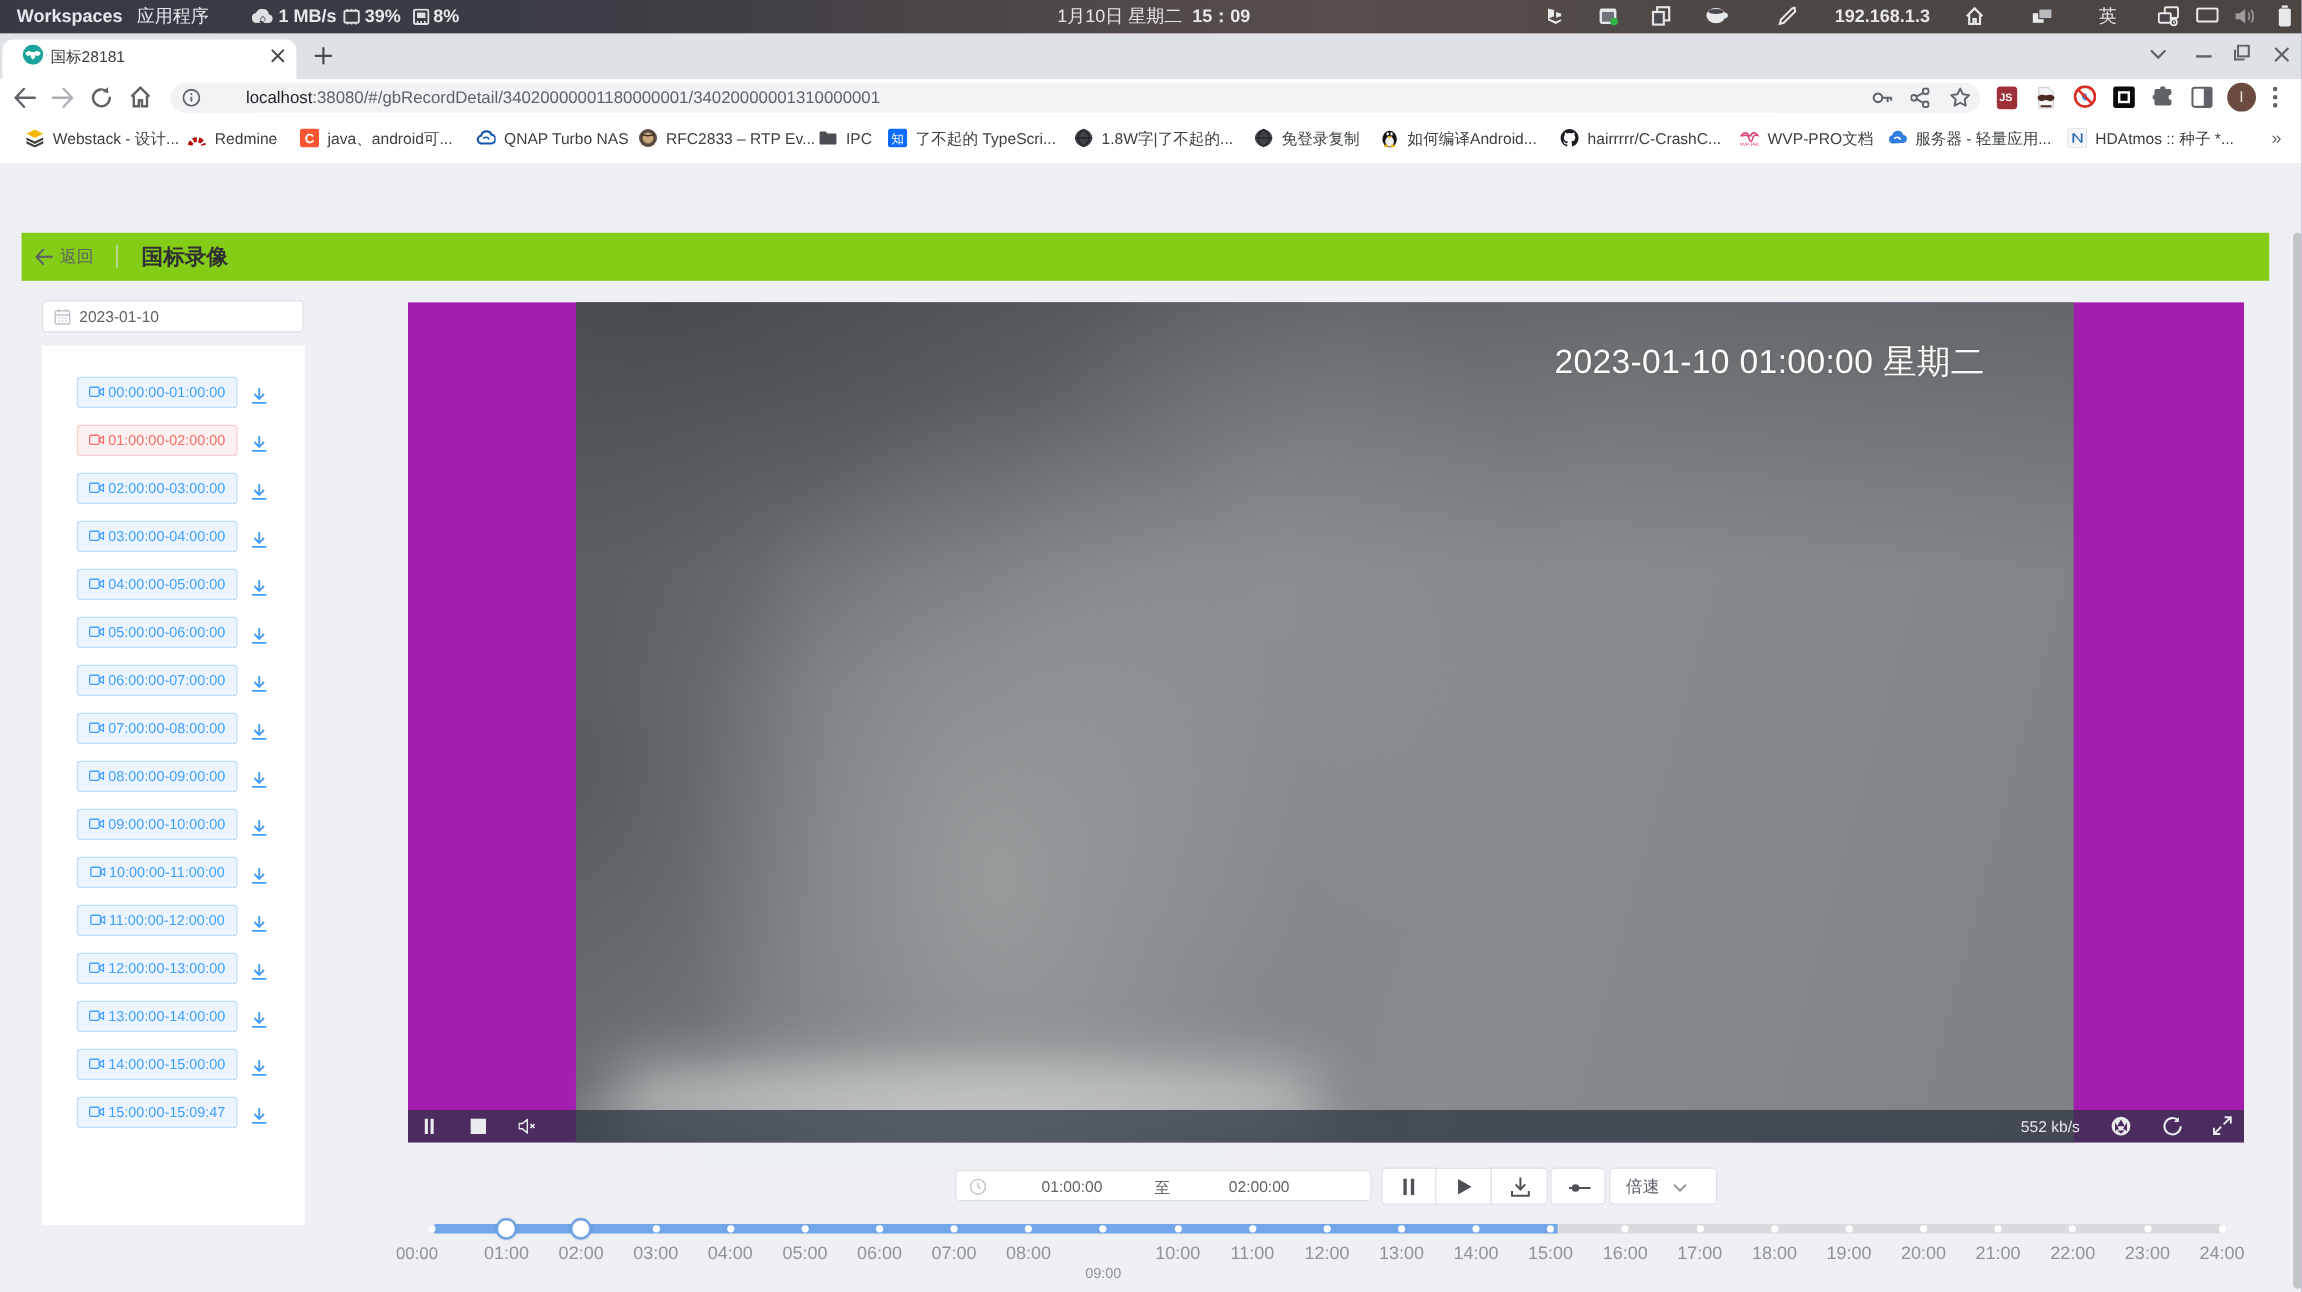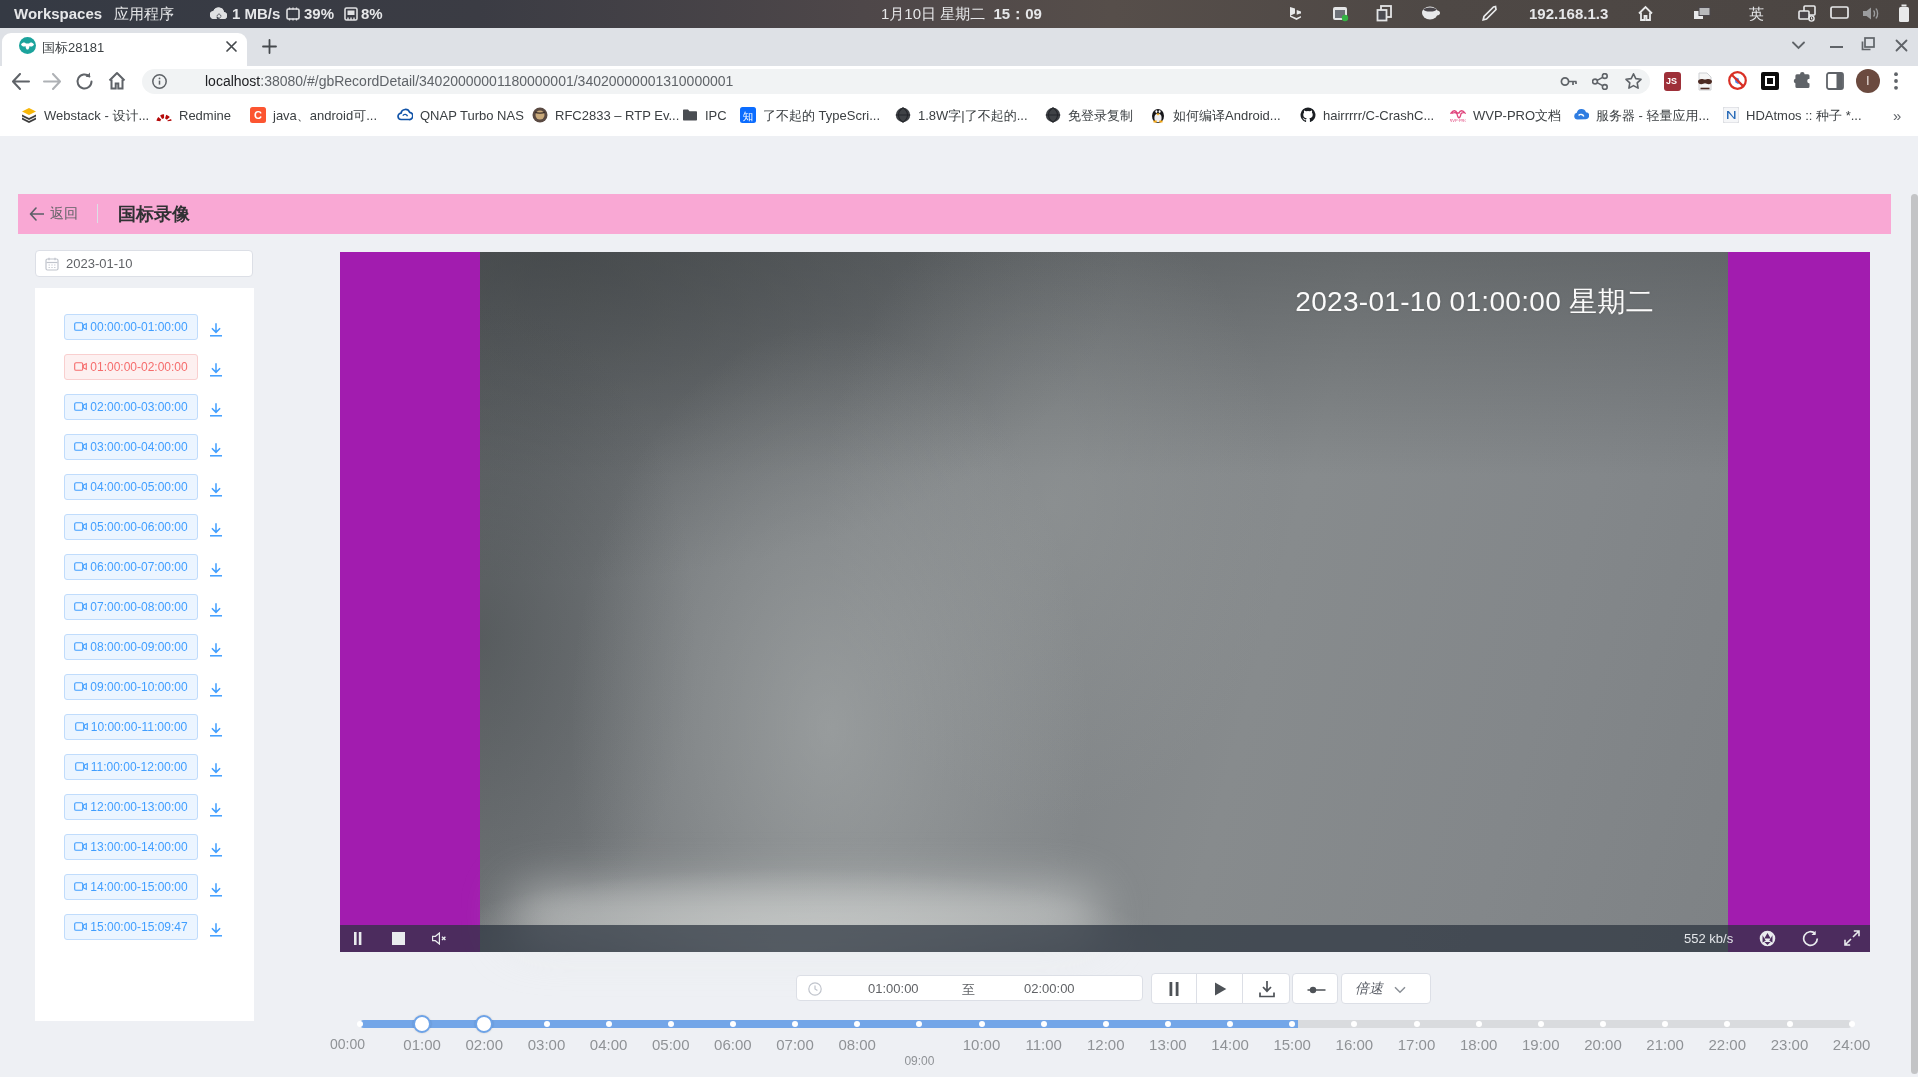--- a/index.html
+++ b/index.html
@@ -32,37 +32,37 @@
 
 #page { position:absolute; left:0; top:136px; width:1918px; height:941px; background:#eef0f4; }
 
 
 #navbar { position:absolute; left:18px; top:0; width:1880px; height:58px; background:#0a1728; }
 .mi { position:absolute; top:0; height:58px; line-height:58px; text-align:center; color:#f2f5f8; font-size:14.5px; }
 .mi.active { background:#2088f2; color:#fff; }
 #welcome { position:absolute; right:22px; top:0; height:58px; line-height:58px; color:#eef2f6; font-size:14.5px; }
 
 
-#subheader { position:absolute; left:18px; top:58px; width:1873px; height:40px; background:#f9a8d4; }
+#subheader { position:absolute; left:18px; top:58px; width:1873px; height:40px; background:#84cc16; }
 
 
 #dateinput { position:absolute; left:35px; top:114px; width:218px; height:27px; background:#fff; border:1px solid #dcdfe6; border-radius:4px; }
 #listcard { position:absolute; left:35px; top:152px; width:219px; height:733px; background:#fff; }
 .tbtn { position:absolute; left:0; top:0; width:134px; height:26px; border-radius:3px; background:#ecf5ff; border:1px solid #c0dcfc; color:#409eff; font-size:12px; line-height:24px; text-align:center; }
 .tbtn.red { background:#fdf0f0; border-color:#f9cfcf; color:#f56c6c; }
 
 
 #player { position:absolute; left:340px; top:116px; width:1530px; height:700px; background:#a21caf;padding-left:36px; }
 #video { position:absolute; left:140px; top:0; width:1248px; height:700px; }
 #osd { position:absolute; right:216px; top:31px; font-size:28px; color:#fbfbfb; letter-spacing:0.3px; text-shadow:0 0 2px rgba(90,90,90,0.8); }
 #pbar { position:absolute; left:0; bottom:0; width:100%; height:27px; background:rgba(43,51,63,0.72); }
 
 
 #timebox { position:absolute; left:796px; top:839px; width:347px; height:26px; background:#fff; border:1px solid #dcdfe6; border-radius:4px; }
-.cbtn { position:absolute; top:837px; height:31px; background:#fff; border:1px solid #dcdfe6;font-style:italic; }
+.cbtn { position:absolute; top:837px; height:31px; background:#fff; border:1px solid #dcdfe6; }
 
 
 #slider { position:absolute; left:0; top:0; width:1918px; height:941px; }
 
 
 #video { background:
   radial-gradient(ellipse 540px 120px at 25% 100%, rgba(208,210,207,0.65), rgba(208,210,207,0) 70%),
   radial-gradient(ellipse 360px 560px at 28% 68%, rgba(180,184,183,0.5), rgba(180,184,183,0) 72%),
   radial-gradient(ellipse 320px 440px at 46% 36%, rgba(162,166,165,0.32), rgba(162,166,165,0) 72%),
   radial-gradient(ellipse 300px 470px at 0% 55%, rgba(64,69,71,0.5), rgba(64,69,71,0) 72%),

